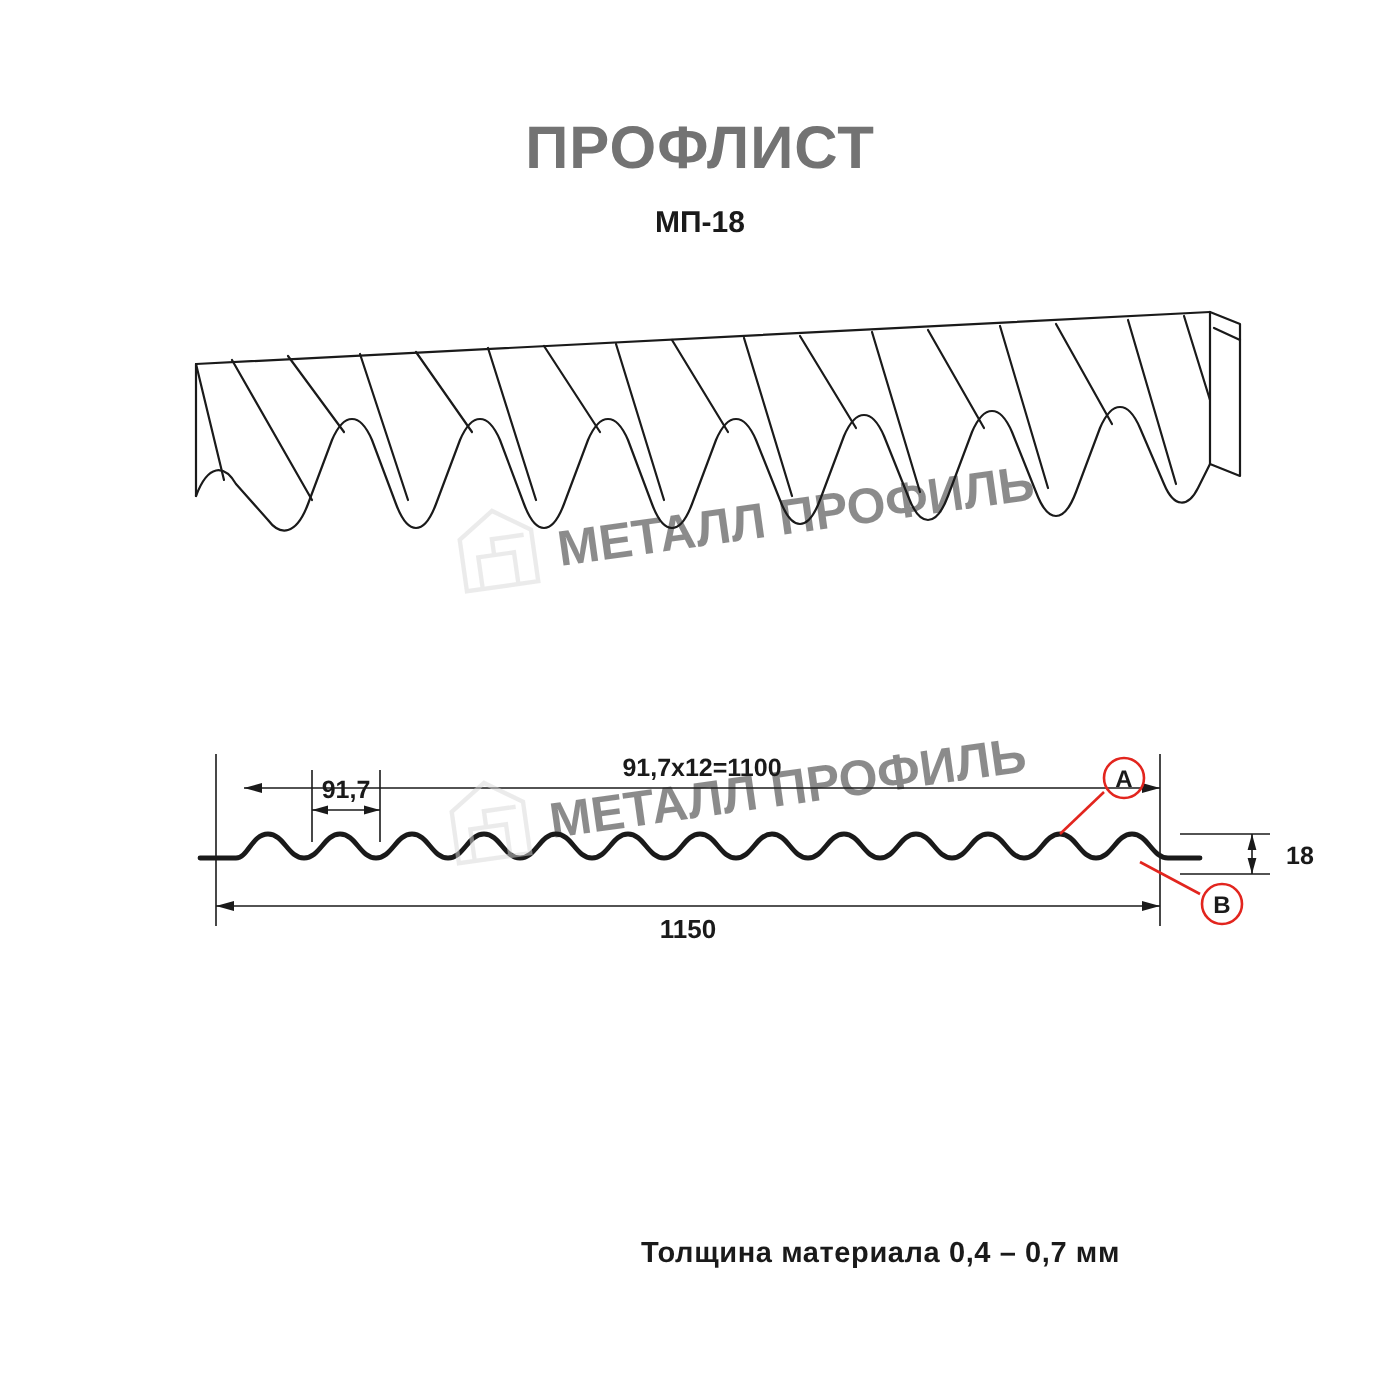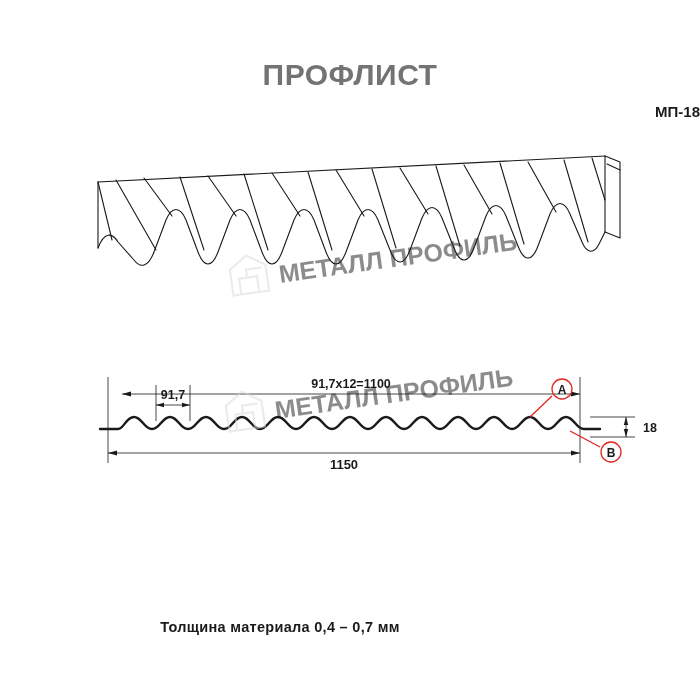--- a/index.html
+++ b/index.html
@@ -28,31 +28,31 @@
     font-size: 30px;
     font-weight: bold;
     letter-spacing: 0.5px;
     color: #737373;
   }
   .subtitle {
     position: absolute;
     top: 103px;
     left: 0;
     width: 700px;
-    text-align: right;
+    text-align: center;
     font-size: 15px;
     font-weight: bold;
     color: #1a1a1a;
   }
   .footer-note {
     position: absolute;
     top: 619px;
     left: 0;
     width: 560px;
-    text-align: center;
+    text-align: right;
     font-size: 14.5px;
     font-weight: bold;
     letter-spacing: 0.3px;
     color: #1a1a1a;
   }
   .iso-wrap {
     position: absolute;
     top: 140px;
     left: 60px;
     width: 600px;

